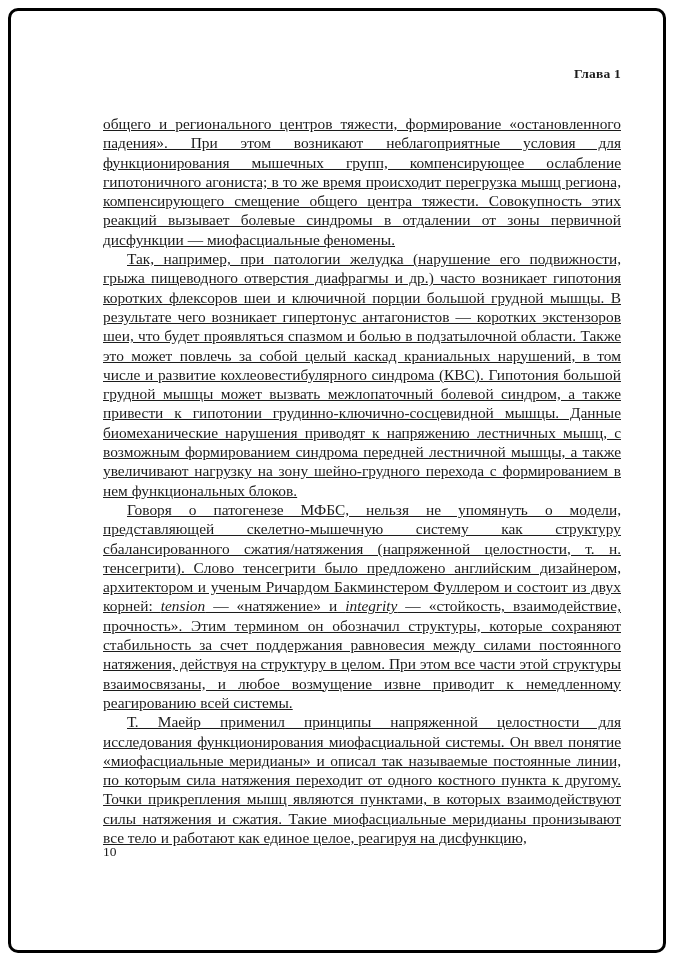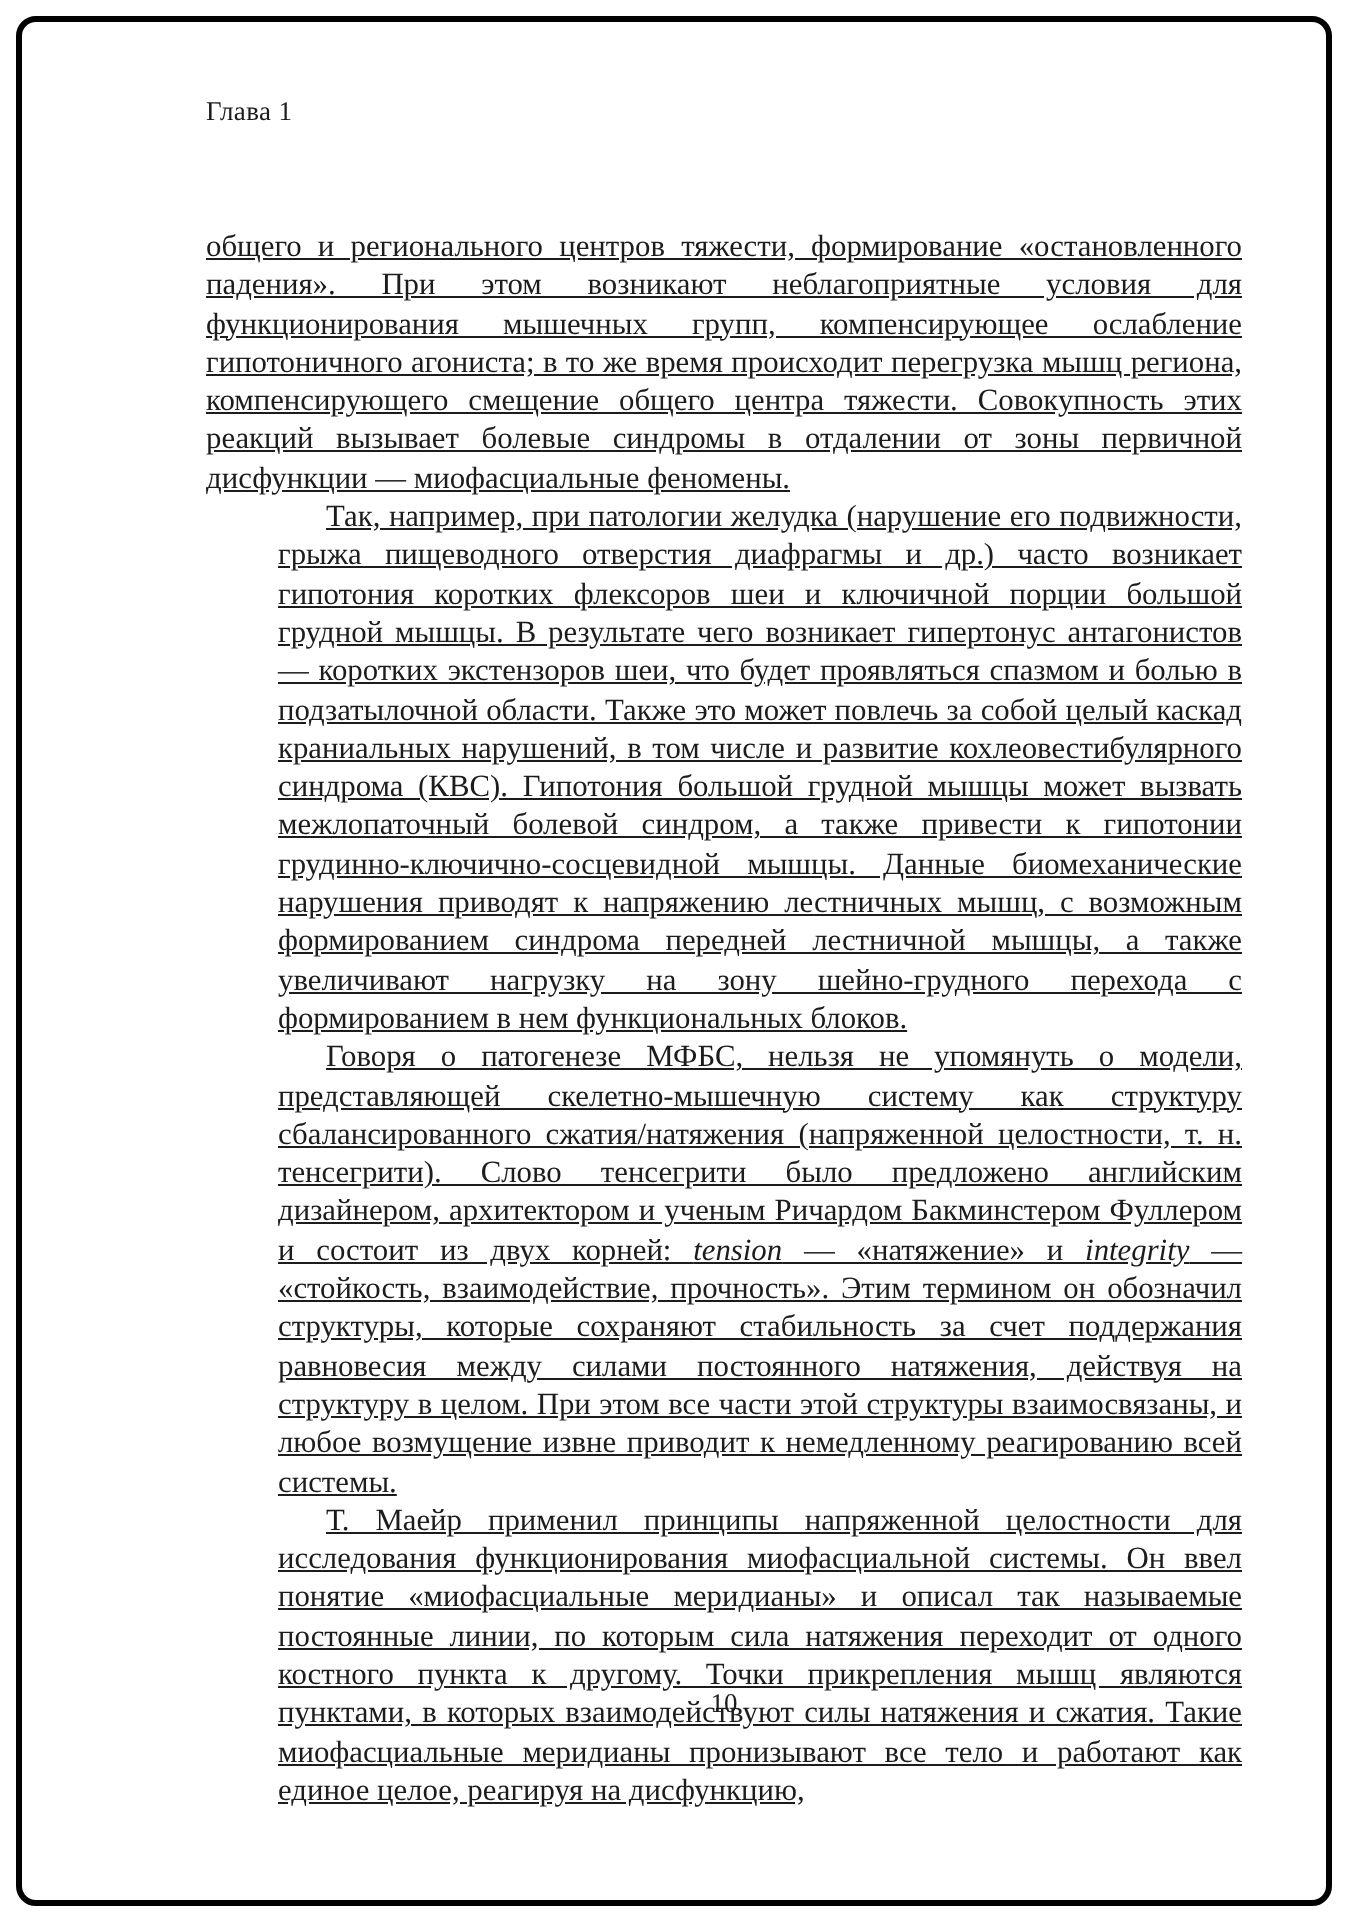--- a/index.html
+++ b/index.html
@@ -21,25 +21,25 @@
     top: 8px;
     right: 8px;
     bottom: 8px;
     border: 3px solid #000000;
     border-radius: 10px;
     background: #ffffff;
     box-sizing: border-box;
   }
   .running-header {
     position: absolute;
-    top: 48px;
+    top: 66px;
     left: 103px;
     width: 518px;
-    text-align: left;
-    font-weight: normal;
+    text-align: right;
+    font-weight: bold;
     font-size: 13.5px;
     letter-spacing: 0.2px;
   }
   .text-body {
     position: absolute;
     top: 114px;
     left: 103px;
     width: 518px;
     font-size: 15.4px;
     line-height: 19.3px;
@@ -47,31 +47,30 @@
     hyphens: auto;
     -webkit-hyphens: auto;
   }
   .text-body p {
     margin: 0;
     padding: 0;
     text-decoration: underline;
   }
   .text-body p.indent {
     text-indent: 24px;
-    margin-left: 36px;
   }
   .text-body i {
     font-style: italic;
   }
   .page-number {
     position: absolute;
     top: 844px;
     left: 103px;
     width: 518px;
-    text-align: center;
+    text-align: left;
     font-size: 13.5px;
   }
 </style>
 </head>
 <body>
 
 <div class="page-frame"></div>
 
 <div class="running-header">Глава 1</div>
 

